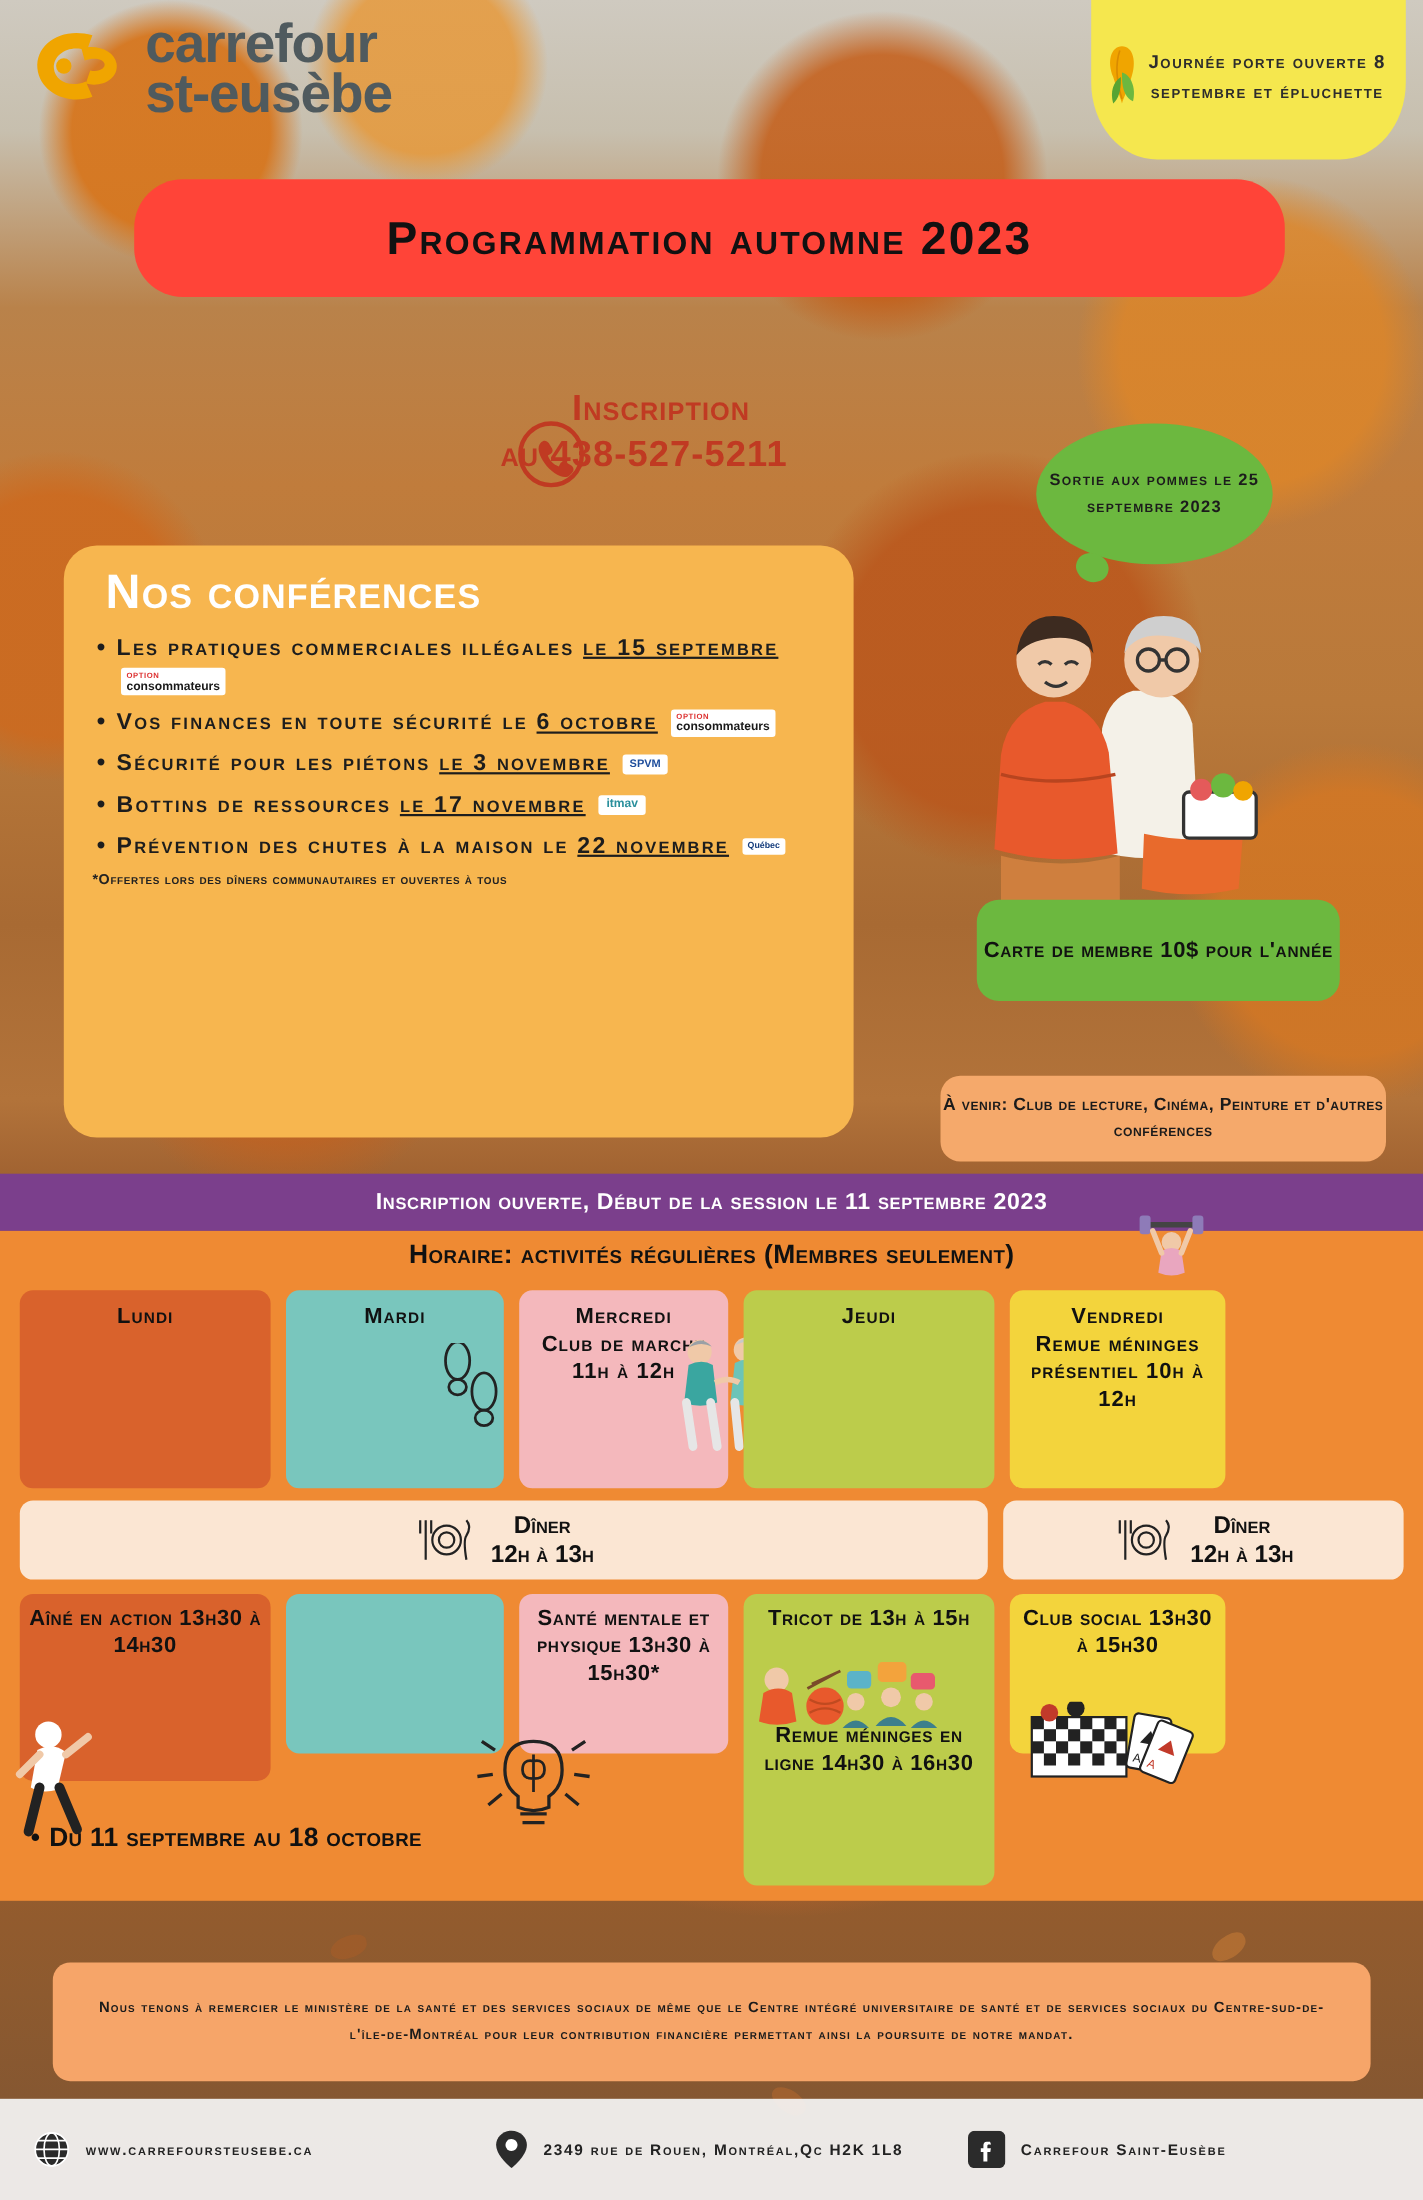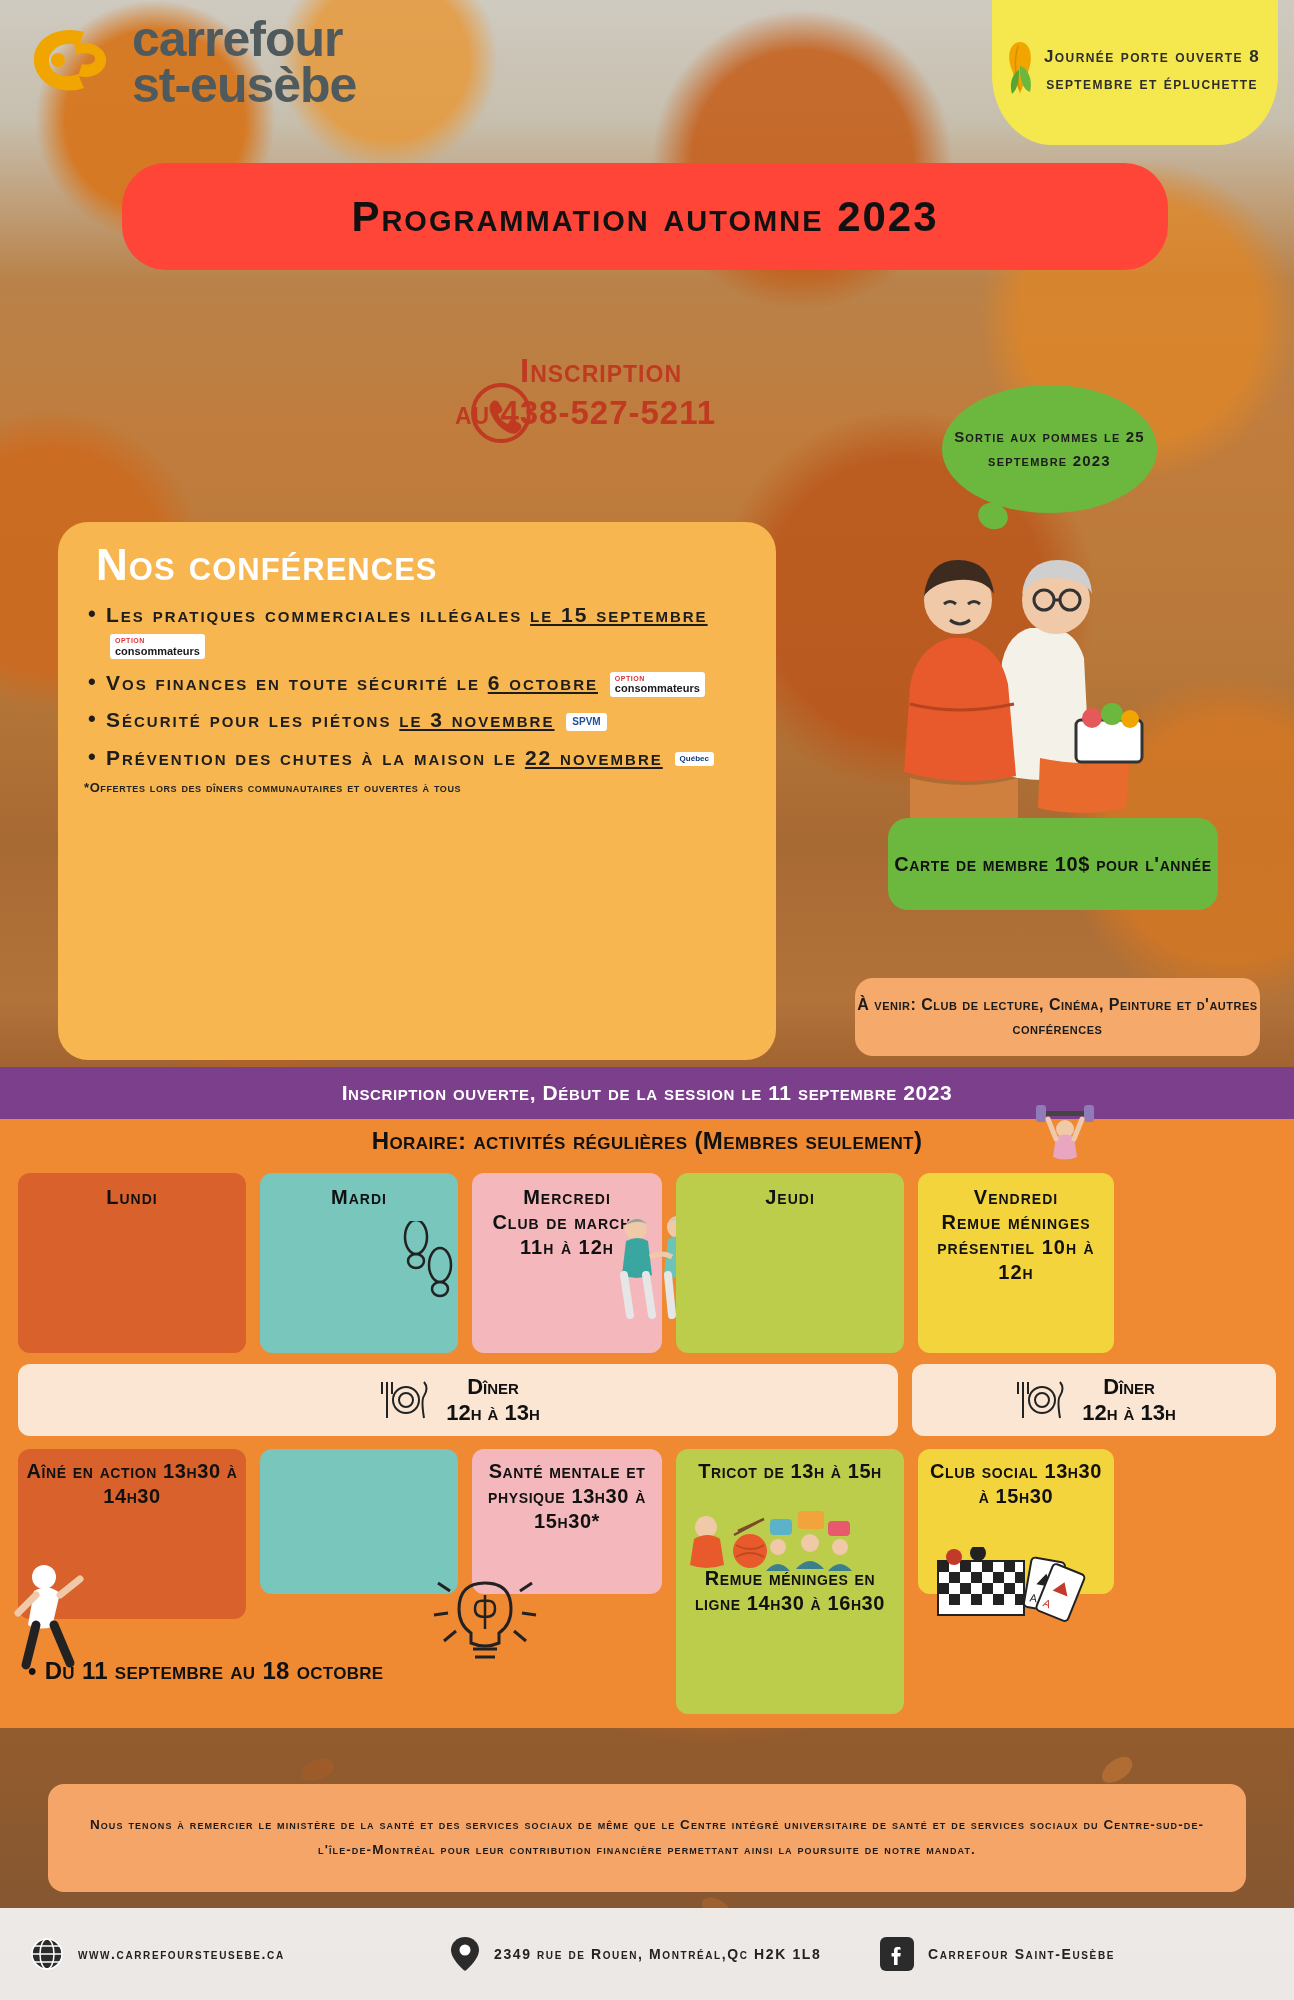--- a/index.html
+++ b/index.html
@@ -90,21 +90,21 @@
     line-height: 1.6; font-variant: small-caps;
   }
   .bubble-green:after {
     content: ""; position: absolute; left: 36px; bottom: -16px;
     width: 30px; height: 26px; background: #6cb83f;
     border-radius: 50%; transform: rotate(20deg);
   }
 
   
   .conf-card {
-    position: absolute; left: 58px; top: 522px; width: 718px; height: 538px;
+    position: absolute; left: 58px; top: 496px; width: 718px; height: 538px;
     background: #f7b64f; border-radius: 30px; padding: 18px 26px 14px 26px;
   }
   .conf-title {
     font-size: 44px; font-weight: 700; color: #ffffff; letter-spacing: 1px;
     font-variant: small-caps; margin-bottom: 10px; padding-left: 12px;
   }
   ul.conf-list { list-style: none; }
   ul.conf-list li {
     position: relative; padding-left: 22px; margin-bottom: 7px;
     font-size: 21px; font-weight: 600; color: #1d1d1d; letter-spacing: 2px;
@@ -323,20 +323,24 @@
         <span>Les pratiques commerciales illégales </span><span class="u">le 15 septembre</span>
         <span class="badge oc"><span class="oc-top">OPTION</span><br><span class="oc-bot">consommateurs</span></span>
       </li>
       <li>
         <span>Vos finances en toute sécurité le </span><span class="u">6 octobre</span>
         <span class="badge oc"><span class="oc-top">OPTION</span><br><span class="oc-bot">consommateurs</span></span>
       </li>
       <li>
         <span>Sécurité pour les piétons </span><span class="u">le 3 novembre</span>
         <span class="badge spvm">SPVM</span>
+      </li>
+      <li>
+        <span>Bottins de ressources </span><span class="u">le 17 novembre</span>
+        <span class="badge itmav">itmav</span>
       </li>
       <li>
         <span>Prévention des chutes à la maison le </span><span class="u">22 novembre</span>
         <span class="badge qc">Québec</span>
       </li>
     </ul>
     <div class="conf-note">*Offertes lors des dîners communautaires et ouvertes à tous</div>
   </div>
 
   <div class="green-box">

